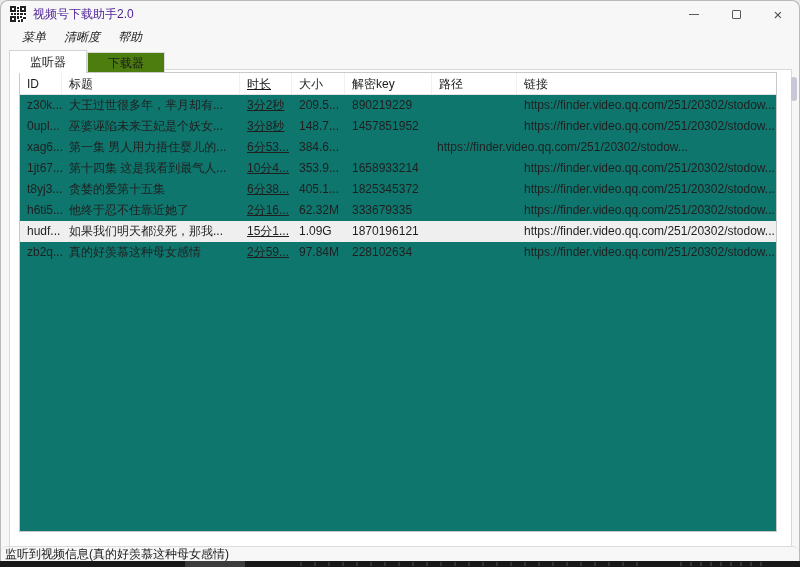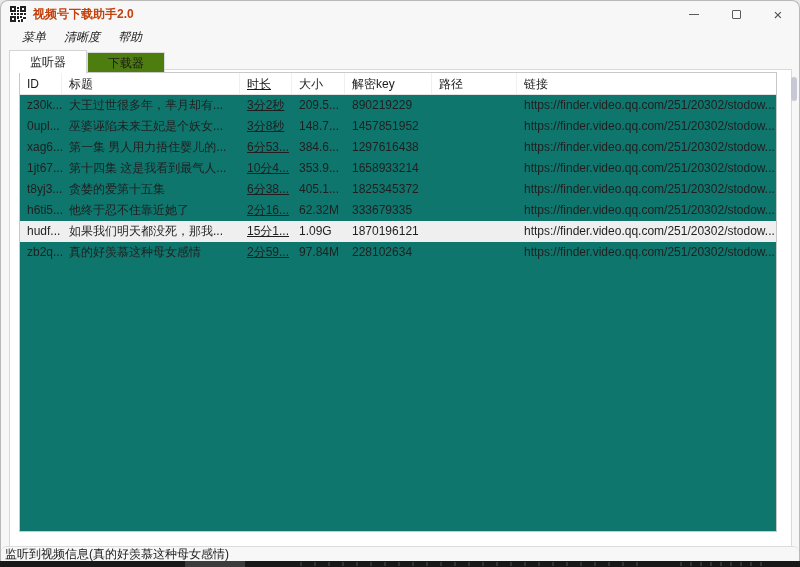--- a/index.html
+++ b/index.html
@@ -6,21 +6,21 @@
   html,body { width:800px; height:567px; overflow:hidden; background:#e8e8e8;
               font-family:"Liberation Sans", sans-serif; }
   .window{
     position:absolute; left:0; top:0; width:800px; height:561px;
     background:#f7f7f7; border:1px solid #b9b9b9; border-bottom:none;
     border-radius:8px 8px 0 0; overflow:hidden;
   }
   
   .titlebar{ height:26px; display:flex; align-items:center; position:relative; }
   .app-icon{ width:16px; height:16px; margin-left:9px; flex:0 0 auto; }
-  .title-text{ margin-left:7px; font-size:12px; color:#c2410c;font-weight:bold; }
+  .title-text{ margin-left:7px; font-size:12px; color:#4c1d95; }
   .win-controls{ position:absolute; right:0; top:0; height:26px; display:flex; }
   .win-btn{ width:42px; height:26px; display:flex; align-items:center; justify-content:center; cursor:default; }
   .glyph-min{ width:10px; height:1px; background:#5a5a5a; }
   .glyph-max{ width:9px; height:9px; border:1px solid #5a5a5a; border-radius:1px; }
   .glyph-close{ font-size:15px; color:#4d4d4d; line-height:1; }
   
   .menubar{ height:20px; display:flex; align-items:center; padding-left:12px;font-style:italic; }
   .menu-item{ font-size:12px; color:#1a1a1a; padding:2px 9px; }
   
   .tabstrip{ display:flex; align-items:flex-end; height:23px; margin:2px 0 0 8px; position:relative; z-index:3; }
@@ -141,21 +141,20 @@
     <div class="cell col-size">148.7...</div>
     <div class="cell col-key">1457851952</div>
     <div class="cell col-path"></div>
     <div class="cell col-link">https://finder.video.qq.com/251/20302/stodow...</div>
   </div>
           <div class="lv-row">
     <div class="cell col-id">xag6...</div>
     <div class="cell col-title">第一集 男人用力捂住婴儿的...</div>
     <div class="cell col-dur">6分53...</div>
     <div class="cell col-size">384.6...</div>
-    <div class="cell col-key">1297616438</div>
     <div class="cell col-path"></div>
     <div class="cell col-link">https://finder.video.qq.com/251/20302/stodow...</div>
   </div>
           <div class="lv-row">
     <div class="cell col-id">1jt67...</div>
     <div class="cell col-title">第十四集 这是我看到最气人...</div>
     <div class="cell col-dur">10分4...</div>
     <div class="cell col-size">353.9...</div>
     <div class="cell col-key">1658933214</div>
     <div class="cell col-path"></div>

